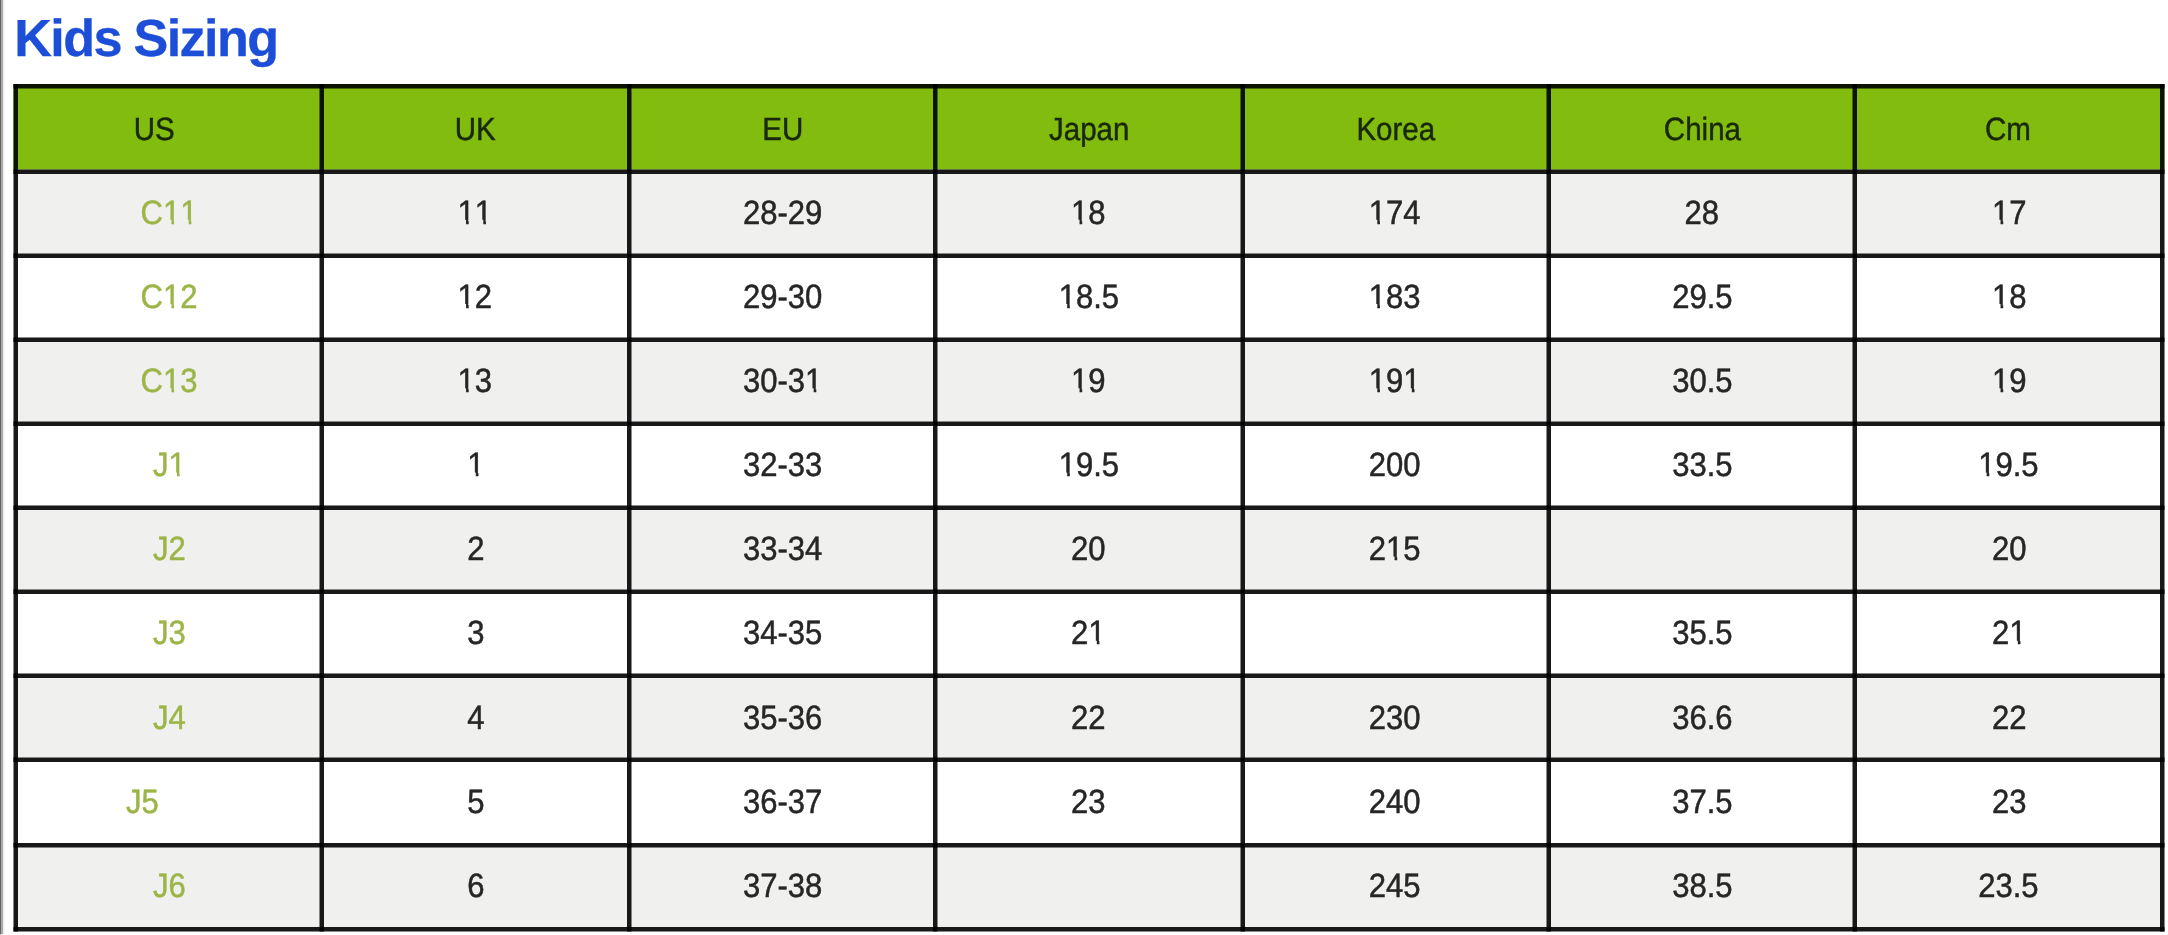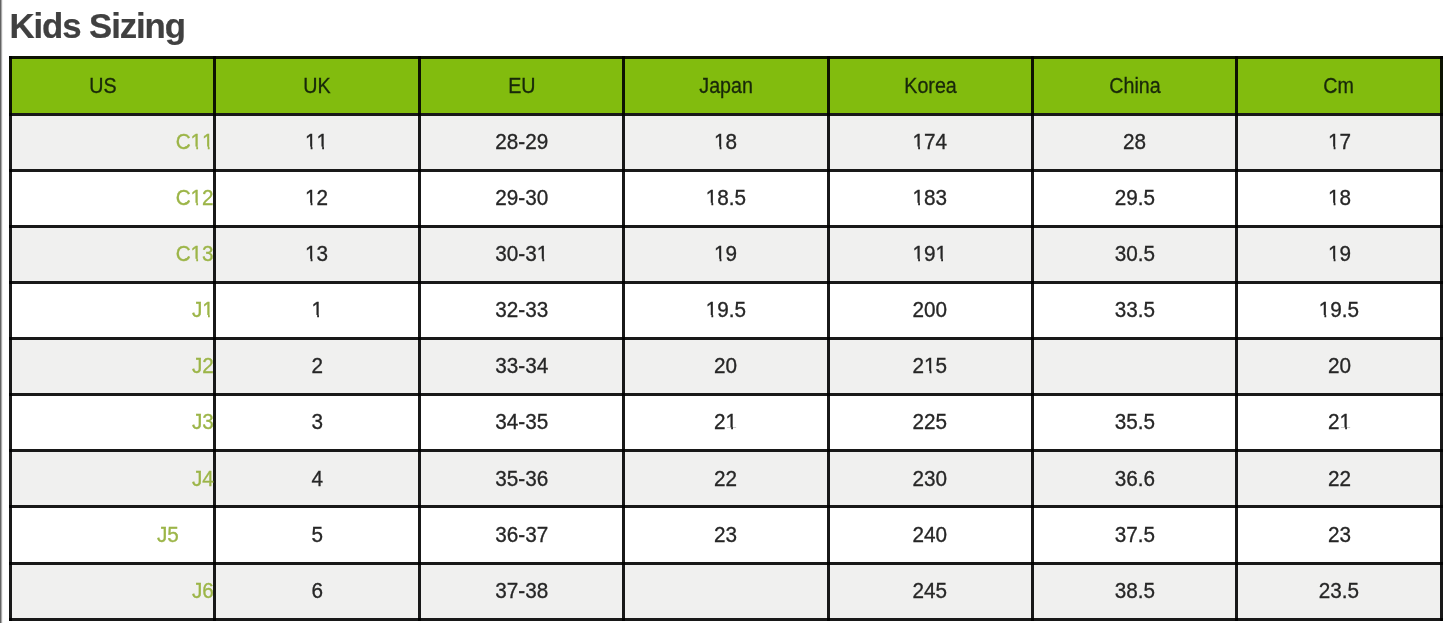--- a/index.html
+++ b/index.html
@@ -35,21 +35,21 @@
       #f0f0f0 2px, #f0f0f0 3px);
   }
 
   .page-title {
     position: absolute;
     left: 9.5px;
     top: 6.7px;
     font-size: 34.8px;
     line-height: 38px;
     font-weight: bold;
-    color: #404040;
+    color: #1d4ed8;
     letter-spacing: -1.1px;
     white-space: nowrap;
     transform: translateZ(0);
     -webkit-text-stroke: 0.2px currentColor;
   }
 
   
   .size-table {
     position: absolute;
     left: 8.9px;
@@ -85,21 +85,20 @@
   .celltext.hdr {
     color: #18280a;
   }
   .celltext.hdr > span {
     font-size: 21.4px;
     transform: scaleX(0.92) translateY(1.3px) translateZ(0);
     -webkit-text-stroke: 0.3px currentColor;
   }
   .celltext.us {
     color: #9cb548;
-    justify-content: flex-end;
   }
 
   
   .one {
     position: relative;
     display: inline-block;
     clip-path: polygon(
       0 0, 100% 0,
       100%   calc(100% - 6.8px),
       8.1px  calc(100% - 6.8px),
@@ -285,23 +284,20 @@
       </div>
   <div class="celltext" style="left:205.91px;top:338.3px;width:204.41px;height:56.12px">
         <span>3</span>
       </div>
   <div class="celltext" style="left:410.33px;top:338.3px;width:204.41px;height:56.12px">
         <span>34-35</span>
       </div>
   <div class="celltext" style="left:614.74px;top:338.3px;width:204.41px;height:56.12px">
         <span>2<span class="one">1</span></span>
       </div>
-  <div class="celltext" style="left:819.16px;top:338.3px;width:204.41px;height:56.12px">
-        <span>225</span>
-      </div>
   <div class="celltext" style="left:1023.57px;top:338.3px;width:204.41px;height:56.12px">
         <span>35.5</span>
       </div>
   <div class="celltext" style="left:1227.99px;top:338.3px;width:204.41px;height:56.12px">
         <span>2<span class="one">1</span></span>
       </div>
 
   <div class="celltext us" style="left:1.5px;top:394.42px;width:204.41px;height:56.12px">
         <span>J4</span>
       </div>

